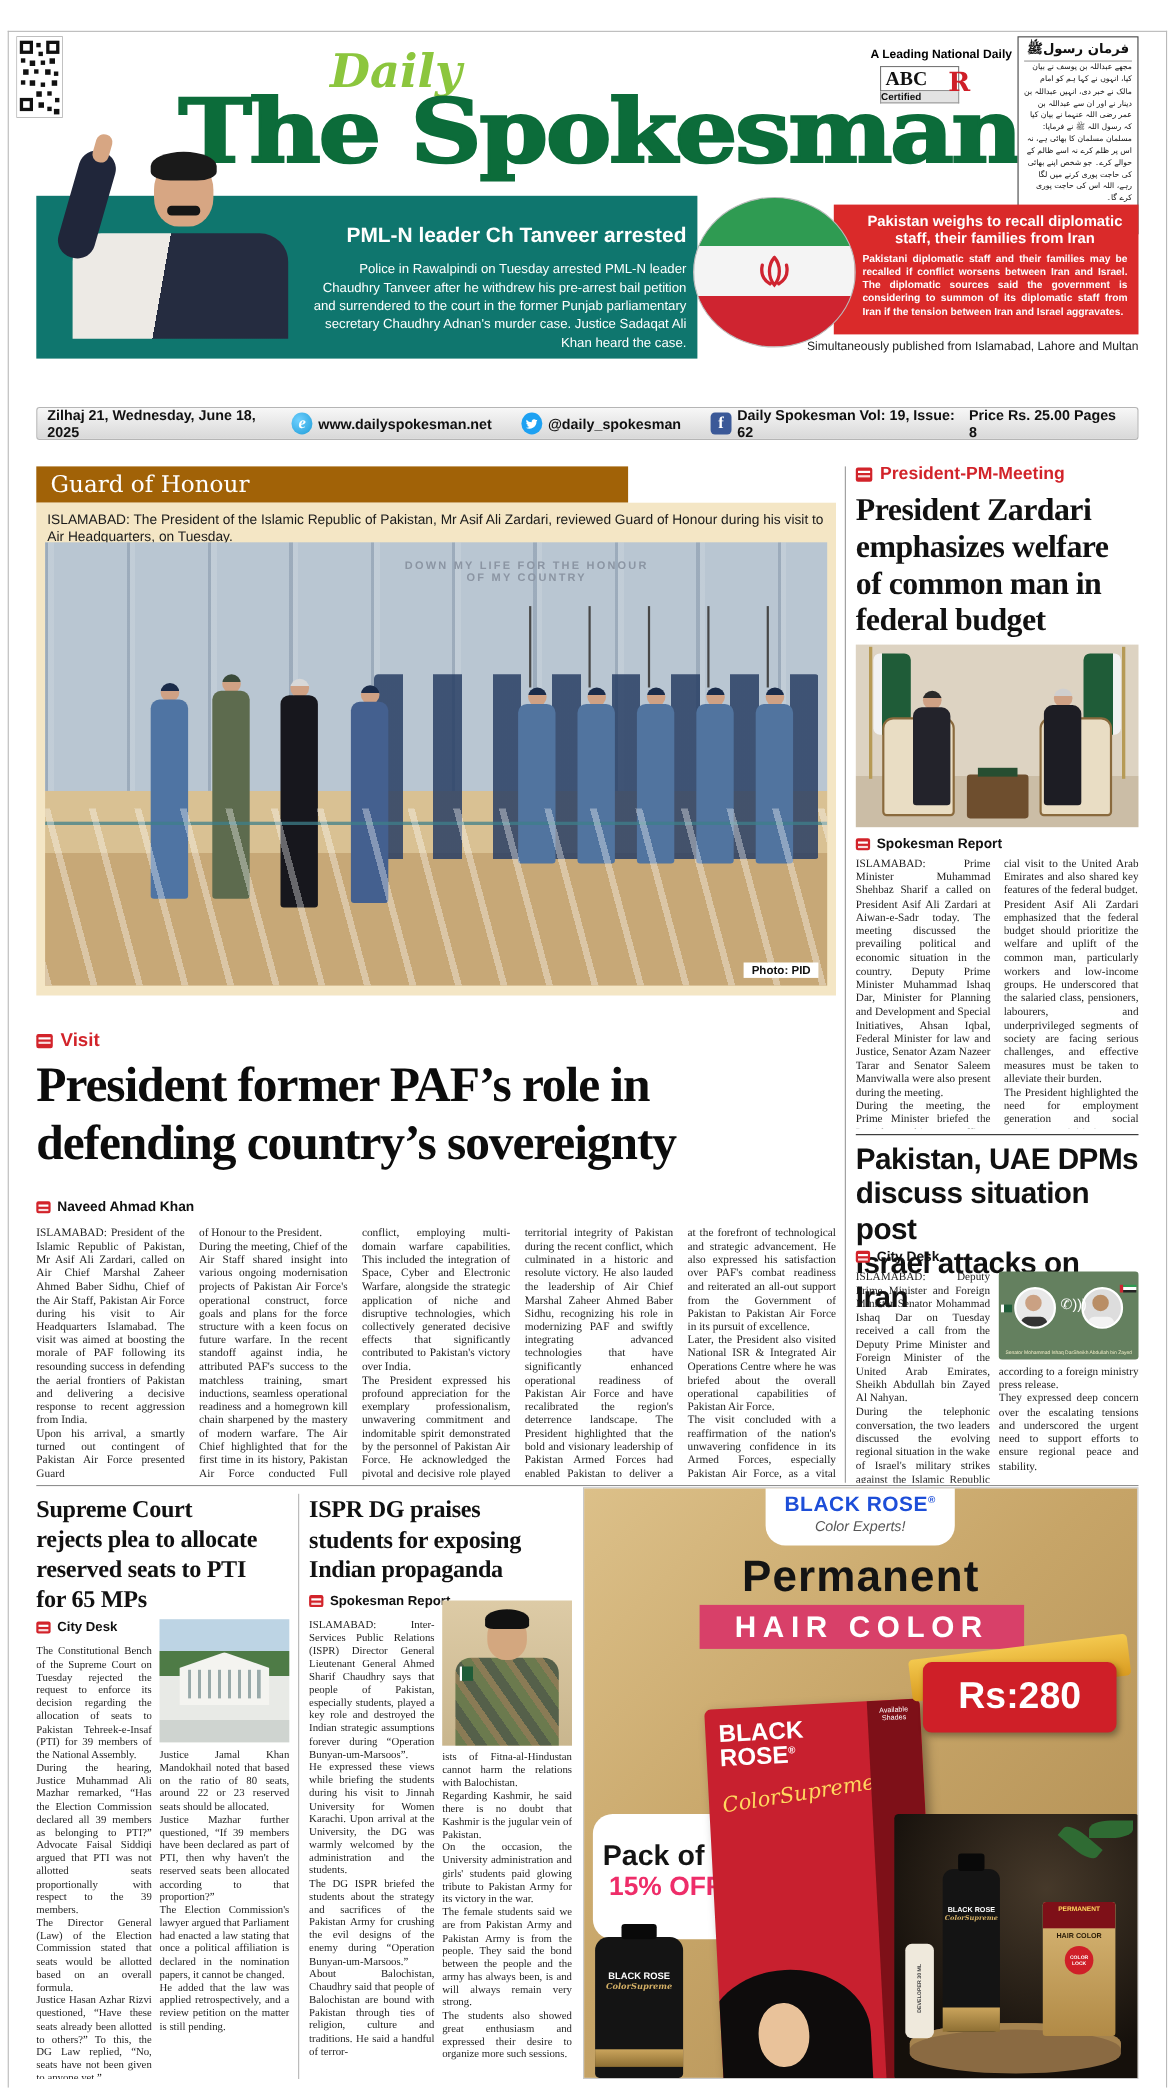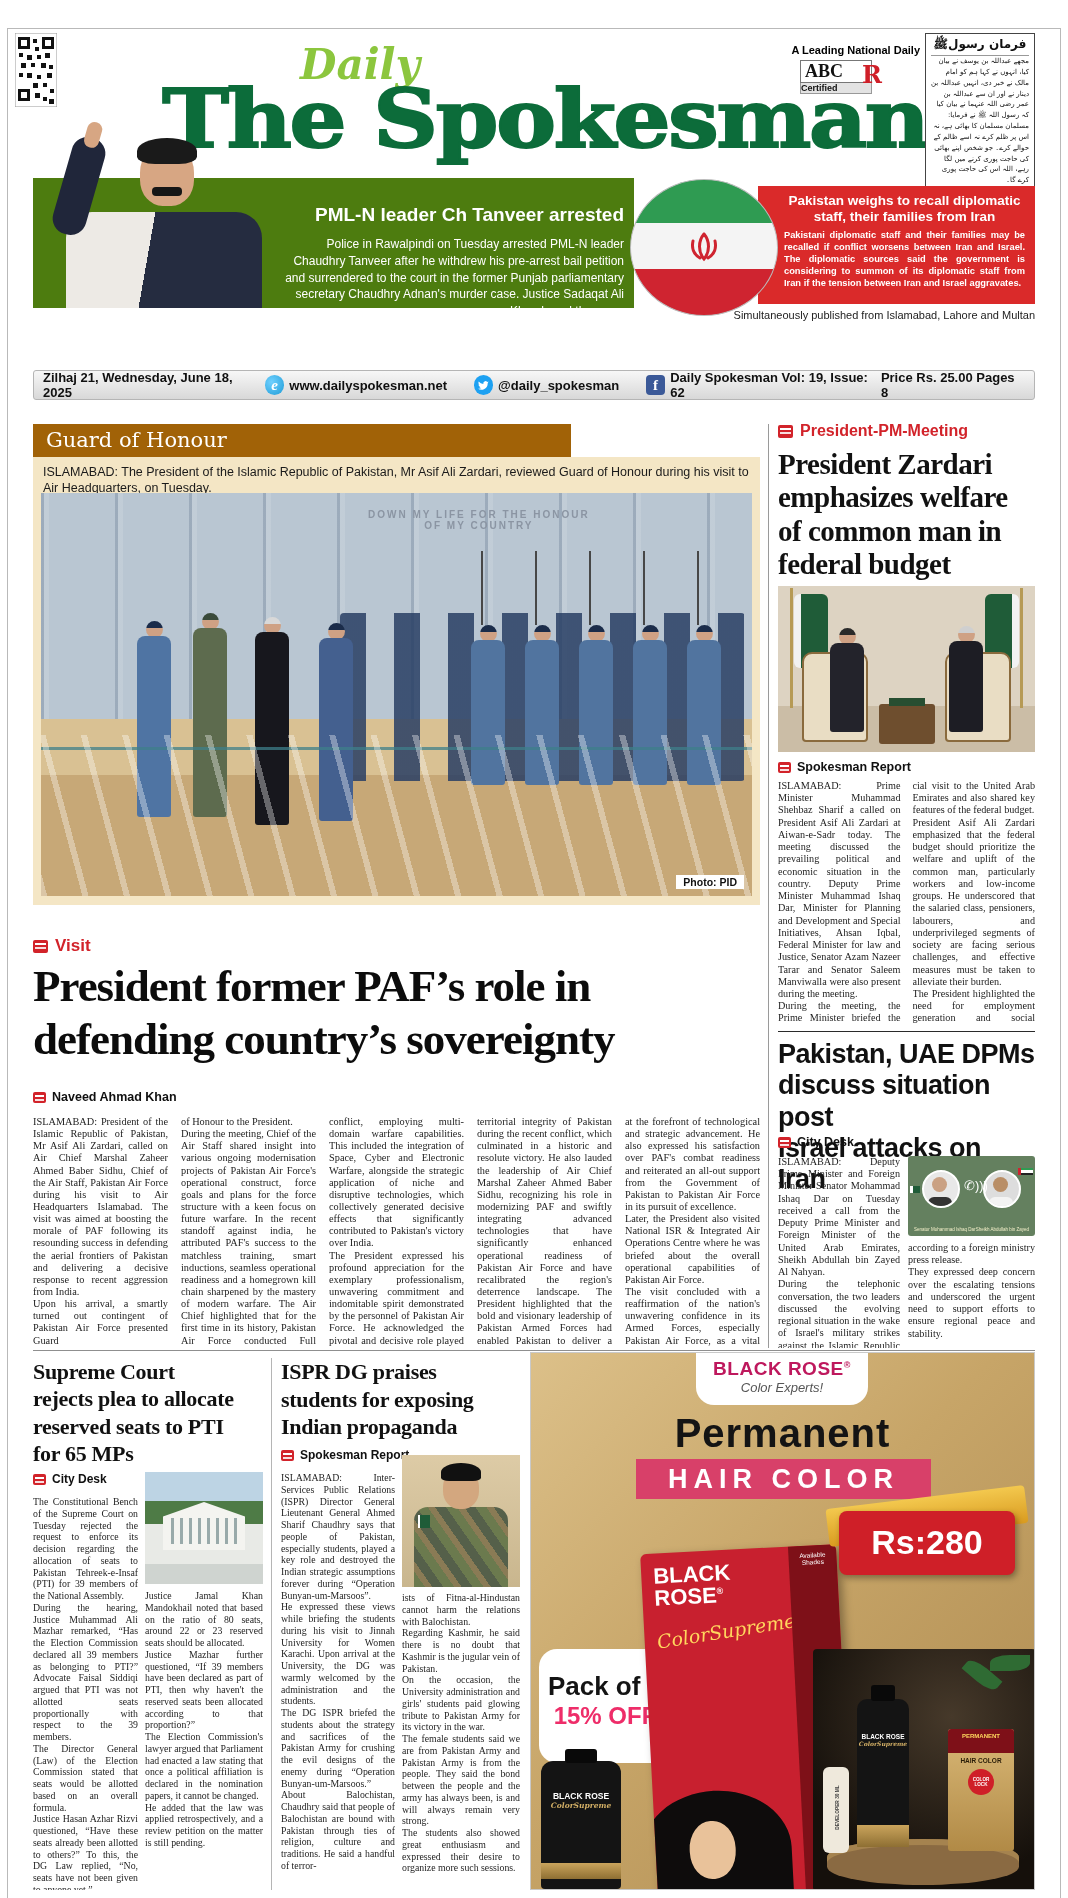--- a/index.html
+++ b/index.html
@@ -25,21 +25,21 @@
   .abcmark i{position:absolute;left:2px;top:4px;width:14px;height:14px;border-radius:50%;
              background:#2f8f46;opacity:.55;z-index:-1;}
   .urdu{left:925px;top:33px;width:110px;height:180px;border:1px solid #444;background:#fff;
         padding:3px 5px;box-sizing:border-box;direction:rtl;text-align:right;font-family:"DejaVu Sans",sans-serif;}
   .urdu-h{font-weight:bold;font-size:12px;border-bottom:1px solid #999;text-align:center;padding-bottom:1px;}
   .urdu-b{font-size:7px;line-height:1.55;color:#111;}
   .urdu-r{font-size:7px;font-weight:bold;text-align:center;}
   .sponsor{left:925px;top:213px;width:110px;text-align:center;font-family:"Liberation Serif",serif;
            font-weight:bold;font-size:11.5px;line-height:1.15;}
   
-  .bbox{left:33px;top:178px;width:601px;height:130px;background:#4d7c0f;z-index:1;}
+  .bbox{left:33px;top:178px;width:601px;height:148px;background:#0f766e;z-index:1;}
   .bb-title{position:absolute;left:250px;right:10px;top:26px;color:#fff;font-weight:bold;
             font-size:19px;text-align:right;}
   .bb-body{position:absolute;left:240px;right:10px;top:58px;color:#fff;font-size:12px;
            line-height:1.4;text-align:right;}
   .pol{left:48px;top:142px;width:222px;height:166px;z-index:3;}
   .pol-arm{position:absolute;left:14px;top:-6px;width:34px;height:100px;background:#20263a;
            border-radius:16px;transform:rotate(16deg);}
   .pol-arm::before{content:"";position:absolute;left:9px;top:-16px;width:15px;height:26px;
            background:#d7a683;border-radius:7px;}
   .pol-head{position:absolute;left:92px;top:2px;width:54px;height:62px;background:#d7a683;
@@ -151,21 +151,21 @@
   .dg-head{position:absolute;left:41px;top:14px;width:36px;height:40px;background:#d3a77f;border-radius:45%;}
   .dg-head::before{content:"";position:absolute;left:-2px;top:-6px;width:40px;height:18px;background:#111;border-radius:50% 50% 20% 20%;}
   .dg-body{position:absolute;left:12px;top:52px;width:94px;height:80px;border-radius:14px 14px 0 0;
         background:repeating-linear-gradient(55deg,#6b7a4e 0 9px,#8a7b55 9px 15px,#55604a 15px 24px);}
   .dg-flag{position:absolute;left:16px;top:60px;width:10px;height:13px;background:#1f5c38;border-left:2px solid #fff;}
   
   .ad{left:530px;top:1352px;width:505px;height:538px;border:1px solid #c9c9c9;box-sizing:border-box;
       background:linear-gradient(135deg,#dcc089,#c7a568 45%,#ad8a50);overflow:hidden;}
   .ad-pill{position:absolute;left:165px;top:0;width:172px;height:52px;background:#fff;
       border-radius:0 0 18px 18px;text-align:center;padding-top:5px;box-sizing:border-box;}
-  .ad-brand{font-weight:bold;font-size:19px;letter-spacing:.5px;color:#be185d;}
+  .ad-brand{font-weight:bold;font-size:19px;letter-spacing:.5px;color:#1d4ed8;}
   .ad-tag{font-style:italic;font-size:13px;color:#555;}
   .ad-l1{position:absolute;left:0;top:58px;width:100%;text-align:center;font-weight:bold;
       font-size:40px;color:#141414;letter-spacing:1px;}
   .ad-l2{position:absolute;left:105px;top:106px;width:295px;height:40px;background:#d84069;color:#fff;
       font-size:27px;letter-spacing:6px;text-align:center;line-height:40px;font-weight:bold;}
   .ad-offer{position:absolute;left:8px;top:296px;width:132px;height:114px;background:#fff;border-radius:18px;
       text-align:center;padding-top:22px;box-sizing:border-box;}
   .ad-o1{font-weight:bold;font-size:26px;color:#141414;}
   .ad-o2{font-weight:bold;font-size:24px;color:#ee2d69;}
   .ad-box{position:absolute;left:118px;top:196px;width:196px;height:344px;background:#c8202f;

